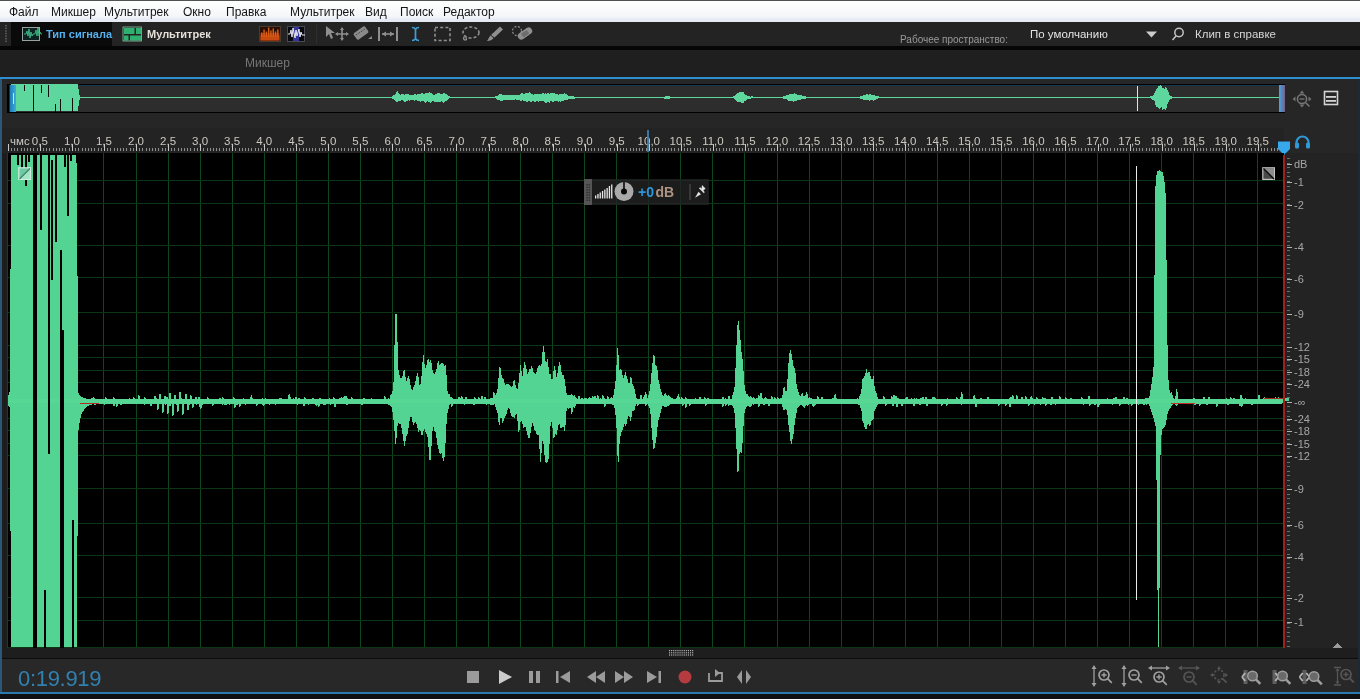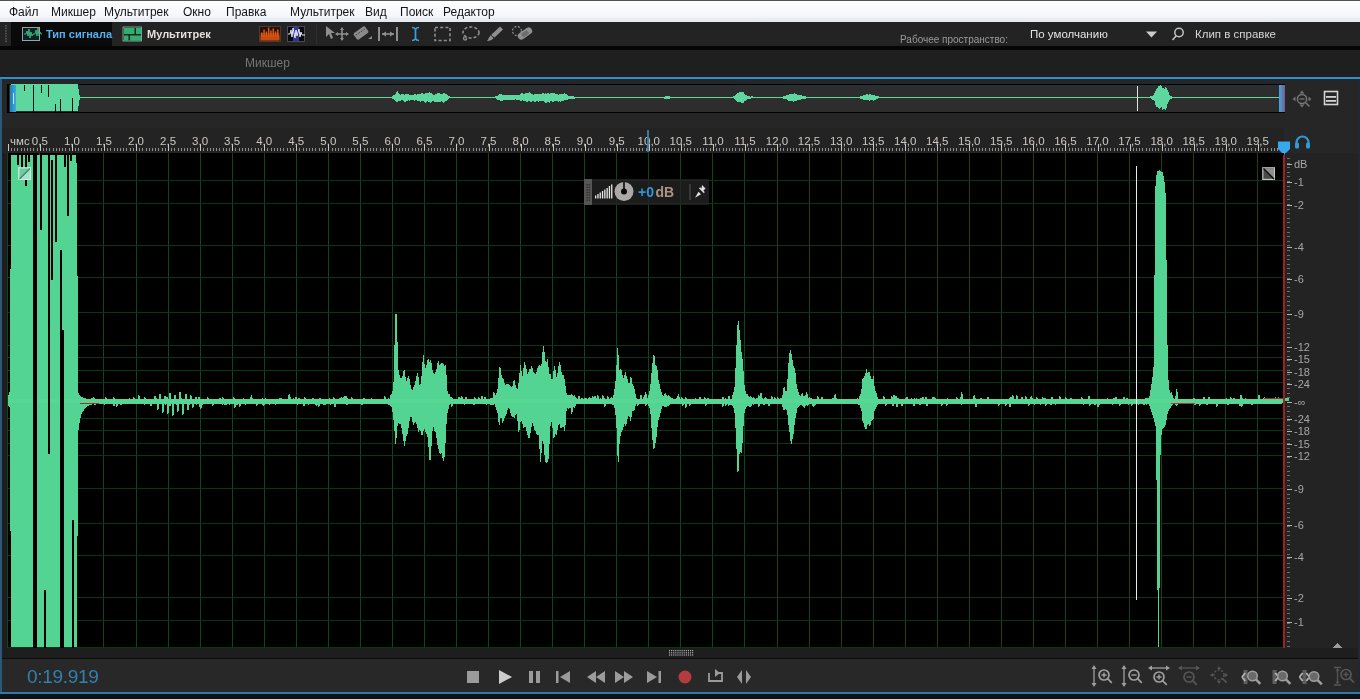--- a/index.html
+++ b/index.html
@@ -359,21 +359,21 @@
         <rect x="10.5" y="4.4" width="1.1" height="1.2"></rect>
         <rect x="12.600000000000001" y="4.4" width="1.1" height="1.2"></rect>
         <rect x="14.700000000000001" y="4.4" width="1.1" height="1.2"></rect>
         <rect x="16.8" y="4.4" width="1.1" height="1.2"></rect>
         <rect x="18.900000000000002" y="4.4" width="1.1" height="1.2"></rect>
         <rect x="21.0" y="4.4" width="1.1" height="1.2"></rect>
         <rect x="23.1" y="4.4" width="1.1" height="1.2"></rect>
       </g>
     </svg>
     <div class="abs" style="left:2px;top:659px;width:1356px;height:33px;background:#282828"></div>
-    <span class="abs" style="left:27px;top:666px;color:#3181b0;font-size:19px;letter-spacing:-0.3px">0:19.919</span>
+    <span class="abs" style="left:18px;top:666px;color:#3181b0;font-size:22px;letter-spacing:-0.3px">0:19.919</span>
     <svg class="abs" style="left:460px;top:660px" width="300" height="32">
       <rect x="7" y="11" width="12" height="12" fill="#9b9b9b"></rect>
       <path d="M39 10 l13 7 l-13 7 z" fill="#cccccc"></path>
       <rect x="69" y="11" width="4" height="12" fill="#9b9b9b"></rect>
       <rect x="76" y="11" width="4" height="12" fill="#9b9b9b"></rect>
       <rect x="96" y="11" width="2.5" height="12" fill="#9b9b9b"></rect>
       <path d="M110 11 l-10 6 l10 6 z" fill="#9b9b9b"></path>
       <path d="M136 11 l-9 6 l9 6 z M145 11 l-9 6 l9 6 z" fill="#9b9b9b"></path>
       <path d="M155 11 l9 6 l-9 6 z M164 11 l9 6 l-9 6 z" fill="#9b9b9b"></path>
       <path d="M187 11 l10 6 l-10 6 z" fill="#9b9b9b"></path>

